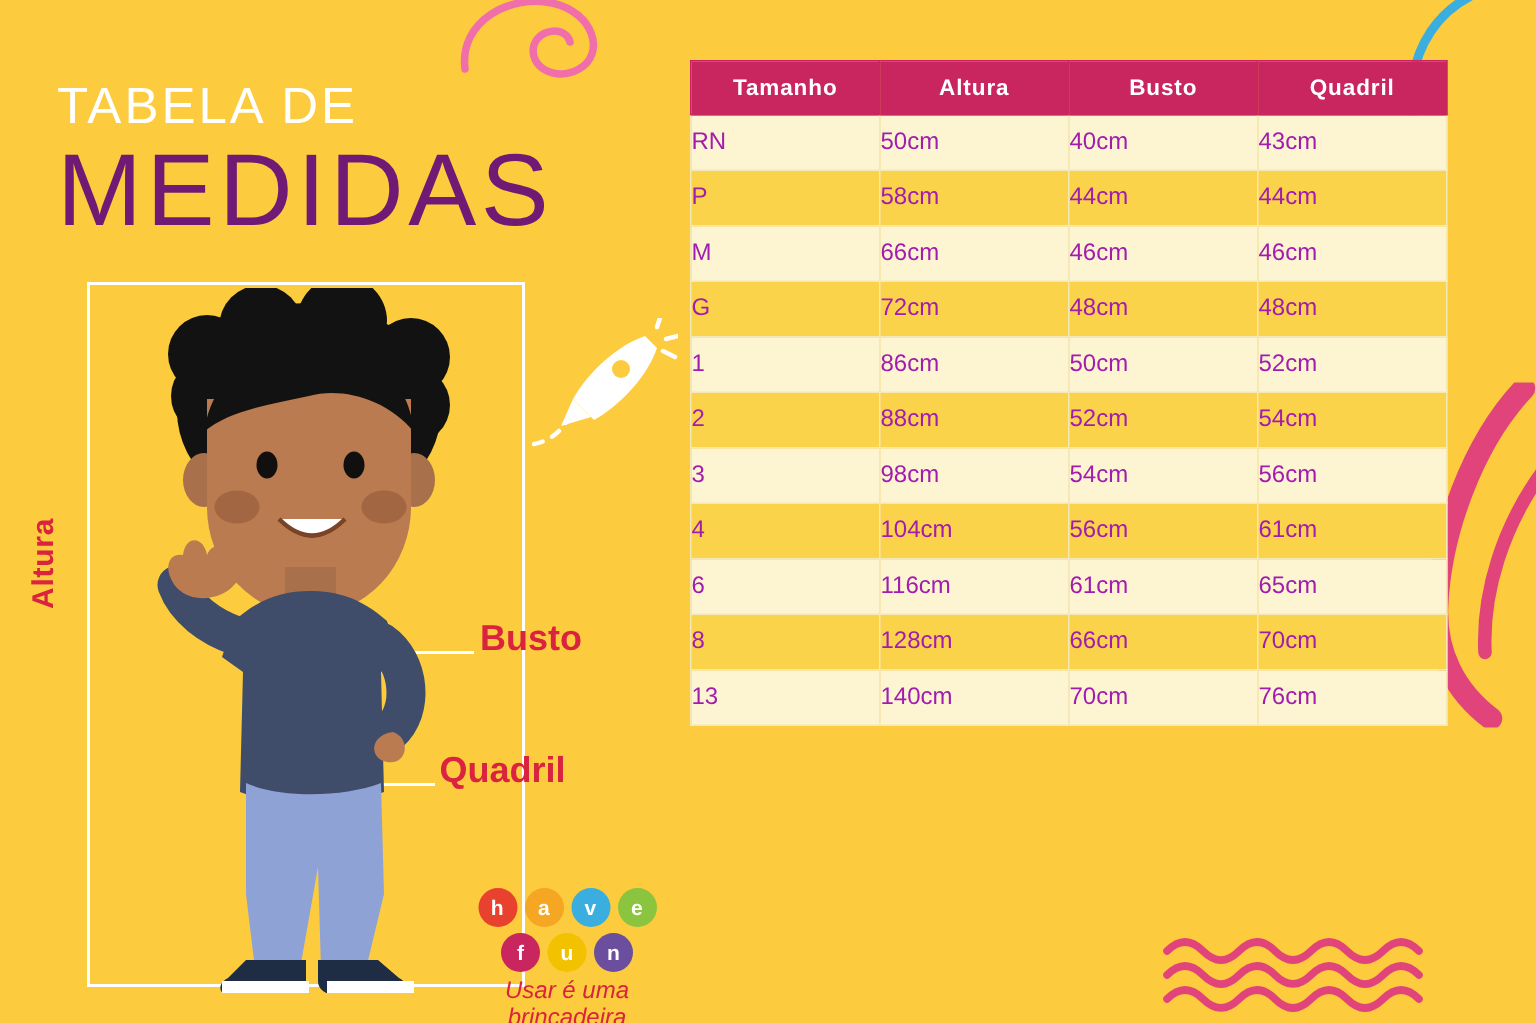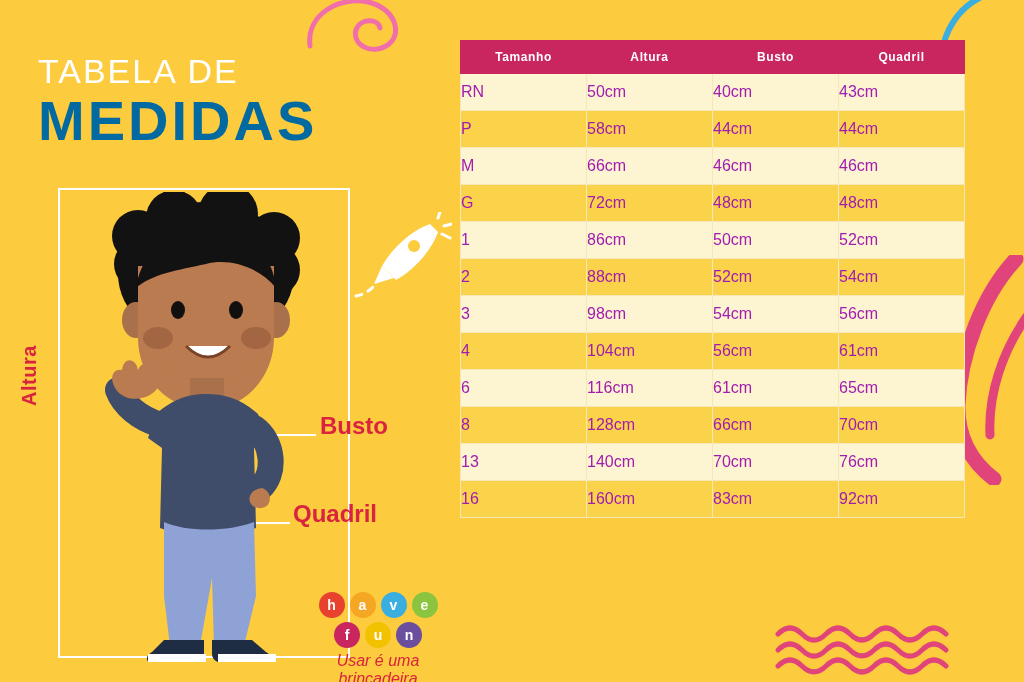--- a/index.html
+++ b/index.html
@@ -42,24 +42,24 @@
     top: 36px;
   }
   .title-line1 {
     font-size: 34px;
     letter-spacing: 2px;
     color: #FFFFFF;
     font-weight: 400;
     font-family: "Liberation Sans", sans-serif;
   }
   .title-line2 {
-    font-size: 56px;
+    font-size: 68px;
     letter-spacing: 3px;
-    color: #0369a1;
-    font-weight: bold;
+    color: #701a75;
+    font-weight: normal;
     line-height: 1.0;
     margin-top: 2px;
   }
 
   .measure-frame {
     position: absolute;
     left: 58px;
     top: 172px;
     width: 292px;
     height: 470px;
@@ -137,21 +137,21 @@
     width: 505px;
   }
   table.size-table {
     border-collapse: collapse;
     width: 505px;
     table-layout: fixed;
   }
   table.size-table th {
     background: #C9265F;
     color: #FFFFFF;
-    font-size: 12px;
+    font-size: 15px;
     font-weight: bold;
     letter-spacing: 0.6px;
     padding: 9px 0 9px;
     text-align: center;
     border: 1px solid #C9265F;
   }
   table.size-table td {
     text-align: left;
     font-size: 16px;
     color: #a21caf;
@@ -341,23 +341,17 @@
             <td>128cm</td>
             <td>66cm</td>
             <td>70cm</td>
           </tr>
           <tr class="row-light">
             <td>13</td>
             <td>140cm</td>
             <td>70cm</td>
             <td>76cm</td>
           </tr>
-          <tr class="row-dark">
-            <td>16</td>
-            <td>160cm</td>
-            <td>83cm</td>
-            <td>92cm</td>
-          </tr>
         </tbody>
     </table>
   </div>
 
 </div>
 
 </body></html>

